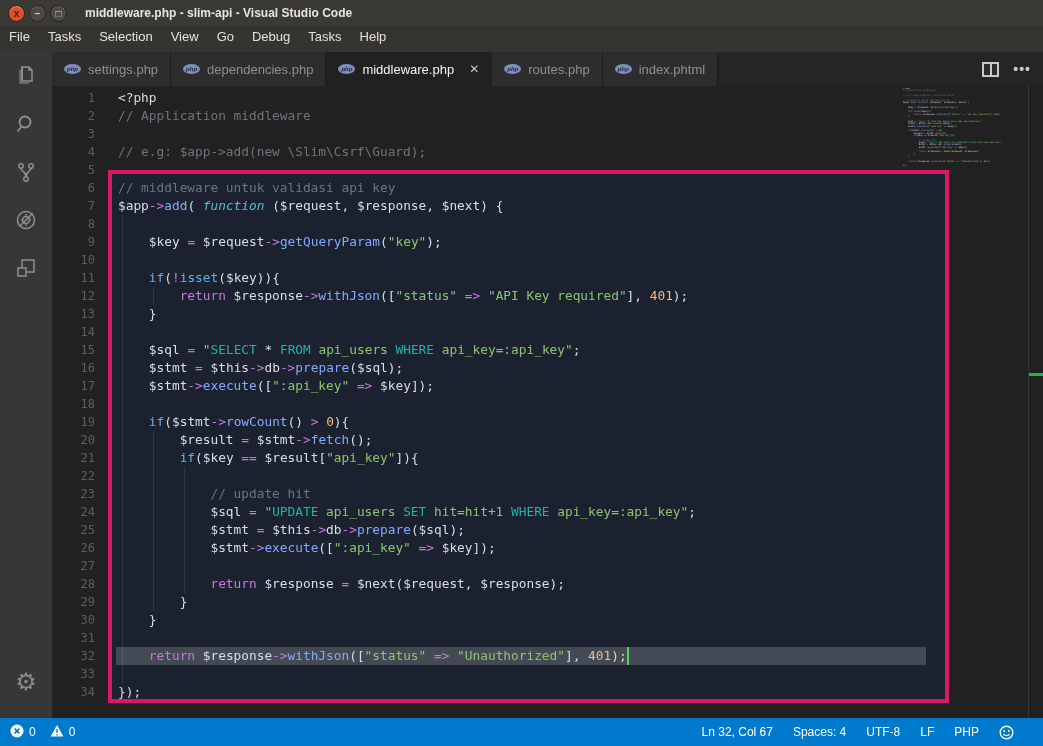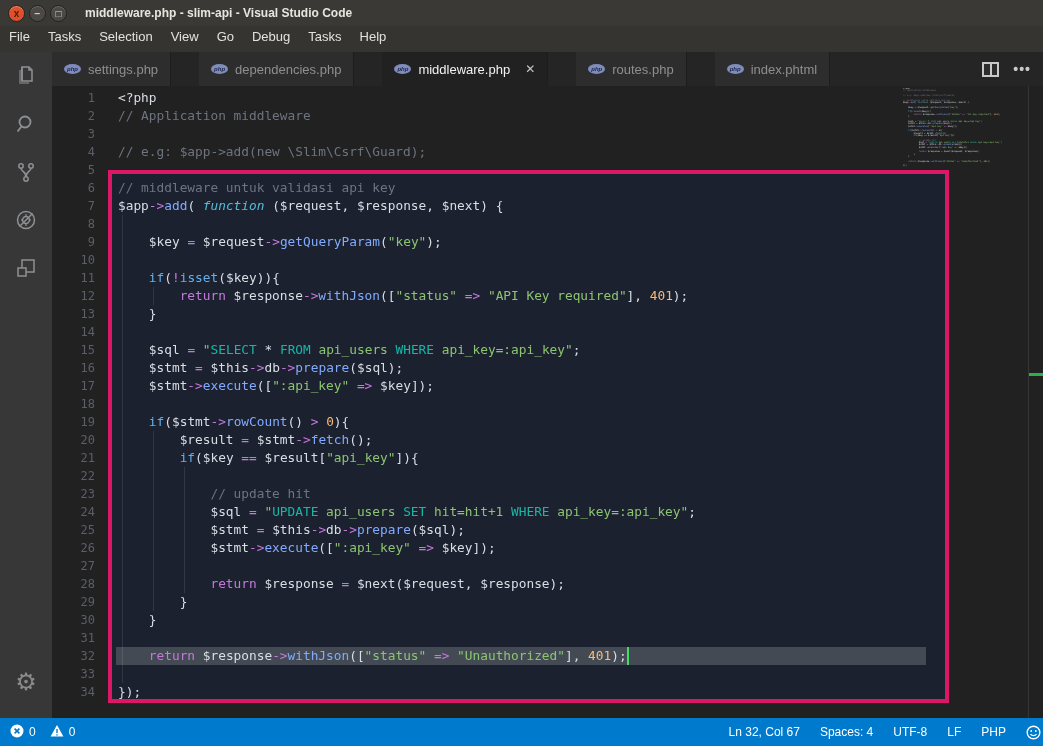--- a/index.html
+++ b/index.html
@@ -63,21 +63,21 @@
   
   .tk-d{color:#d9dde4}.tk-c{color:#6d7480}.tk-k{color:#c678dd}.tk-o{color:#c678dd}
   .tk-f{color:#82aaff}.tk-b{color:#61afef}.tk-q{color:#14b8a6}
   .tk-kw{color:#56bcd8;font-style:italic}.tk-s{color:#8cc570}.tk-n{color:#fdba74}
 
   
   .statusbar{position:absolute;left:0;top:718px;width:1043px;height:28px;background:#007acc;
              display:flex;align-items:center;color:#ffffff;font-size:12px;}
   .sb-left{display:flex;align-items:center;gap:14px;padding-left:10px;}
   .sb-item{display:flex;align-items:center;gap:5px;white-space:nowrap;}
-  .sb-right{margin-left:auto;display:flex;align-items:center;gap:20px;padding-right:2px;}
+  .sb-right{margin-left:auto;display:flex;align-items:center;gap:20px;padding-right:29px;}
 </style>
 </head>
 <body>
 
 <div id="app">
 
   <div class="titlebar">
     <div class="winbtns">
         <div class="winbtn close">x</div>
         <div class="winbtn gray">−</div>
@@ -133,21 +133,21 @@
           <svg width="26" height="26" viewBox="0 0 26 26">
             <rect x="9" y="5" width="12" height="12"></rect>
             <rect x="5" y="13" width="8" height="8" fill="#373737"></rect>
           </svg>
         </div>
       </div>
     <div class="act-gear">⚙</div>
   </div>
 
   <div class="tabbar">
-    <div id="tabsHost" style="display:flex;gap:28px;">
+    <div id="tabsHost" style="display:flex;">
         <div class="tab">
           <span class="php-icon">php</span>
           <span class="tab-label">settings.php</span>
         </div>
         <div class="tab">
           <span class="php-icon">php</span>
           <span class="tab-label">dependencies.php</span>
         </div>
         <div class="tab active">
           <span class="php-icon">php</span>

